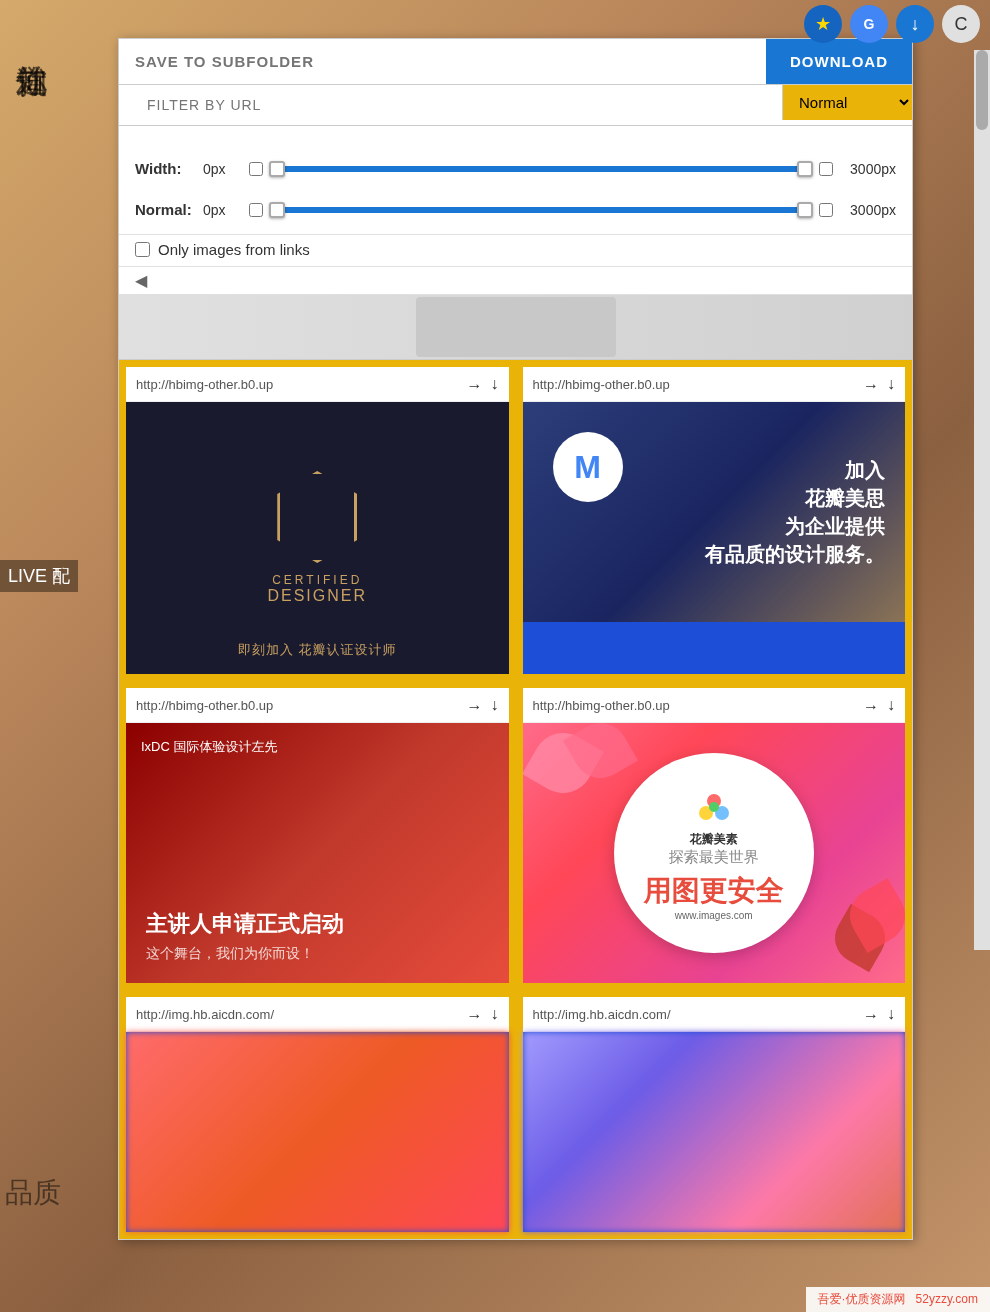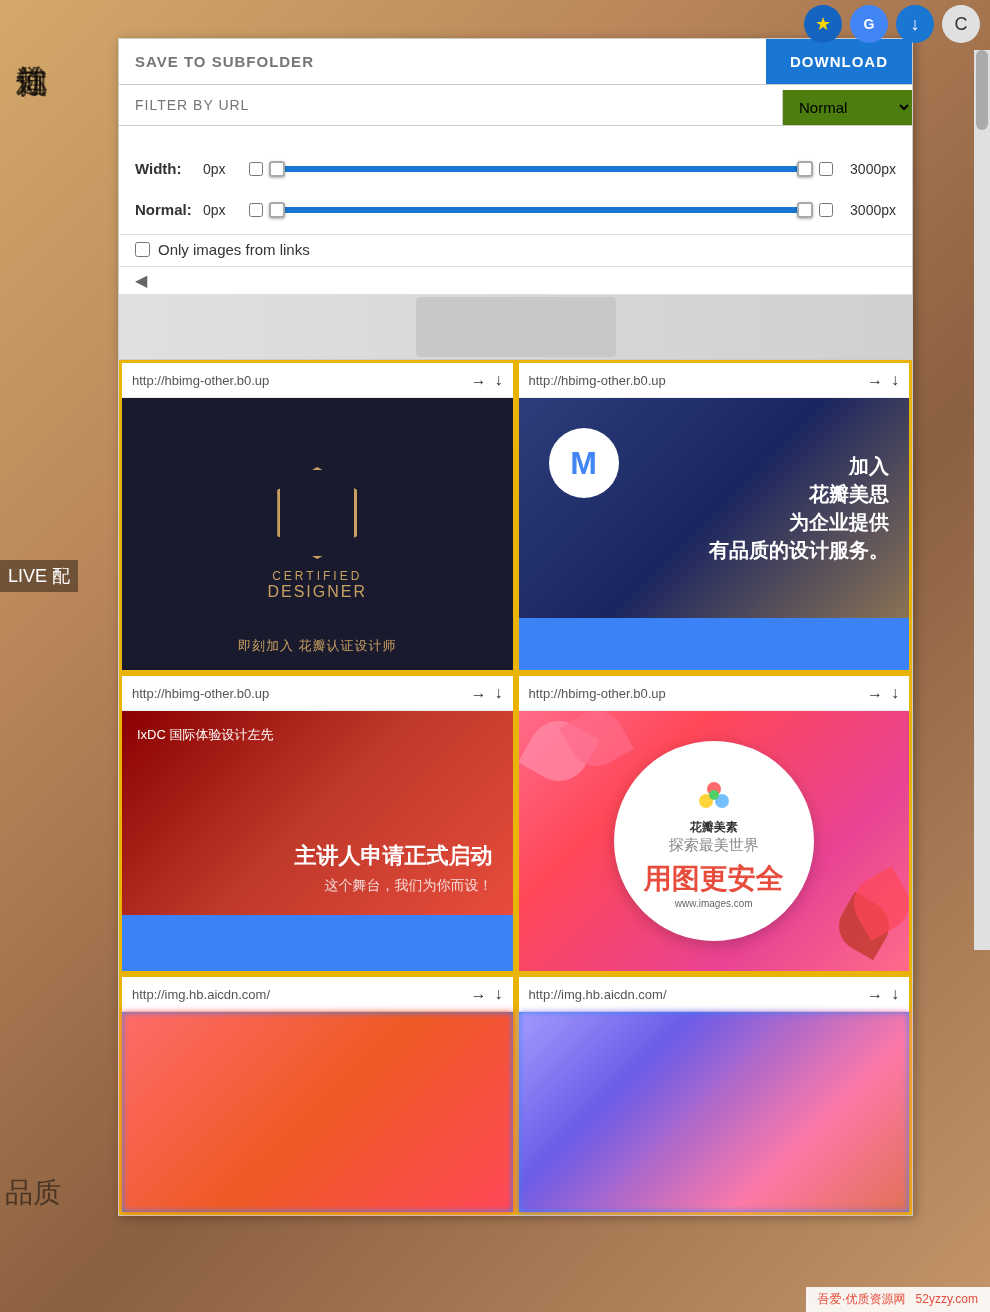--- a/index.html
+++ b/index.html
@@ -138,41 +138,42 @@
       font-size: 15px;
       font-weight: bold;
       letter-spacing: 1px;
       cursor: pointer;
       text-transform: uppercase;
     }
 
     
     .filter-bar {
       display: flex;
-      align-items: flex-end;
+      align-items: flex-start;
       border-bottom: 1px solid #ccc;
+      padding-left: 12px;
     }
 
     .filter-input {
       flex: 1;
       padding: 12px 16px;
       font-size: 14px;
       color: #aaa;
       border: none;
       outline: none;
       background: white;
       letter-spacing: 1px;
     }
 
     .filter-select {
       border: none;
       border-left: 1px solid #ccc;
       padding: 8px 12px;
       font-size: 15px;
-      background: #4d7c0f;
+      background: #eab308;
       cursor: pointer;
       outline: none;
       min-width: 130px;
       appearance: auto;
     }
 
     
     .sliders-area {
       padding: 10px 16px;
       border-bottom: 1px solid #e0e0e0;
@@ -291,22 +292,22 @@
     }
 
     
     .image-grid {
       display: grid;
       grid-template-columns: 1fr 1fr;
       gap: 0;
     }
 
     .image-item {
-      border: 3px solid #eab308;
-      background: #3b82f6;
+      border: 7px solid #eab308;
+      background: #1d4ed8;
     }
 
     .image-url-bar {
       display: flex;
       align-items: center;
       padding: 8px 10px;
       gap: 8px;
       border-bottom: 1px solid #eee;
       background: white;
     }
@@ -409,28 +410,27 @@
       color: white;
       font-size: 20px;
       font-weight: bold;
       line-height: 1.4;
       text-align: right;
     }
 
     
     .img-ixdc {
       width: 100%;
-      height: 204px;
+      height: 260px;
       background: linear-gradient(135deg, #8b0000 0%, #c0392b 50%, #e74c3c 100%);
       display: flex;
       flex-direction: column;
       justify-content: flex-end;
       padding: 20px;
       position: relative;
-      align-items: flex-end;
     }
 
     .ixdc-top {
       position: absolute;
       top: 15px;
       left: 15px;
       color: white;
       font-size: 13px;
     }
 

